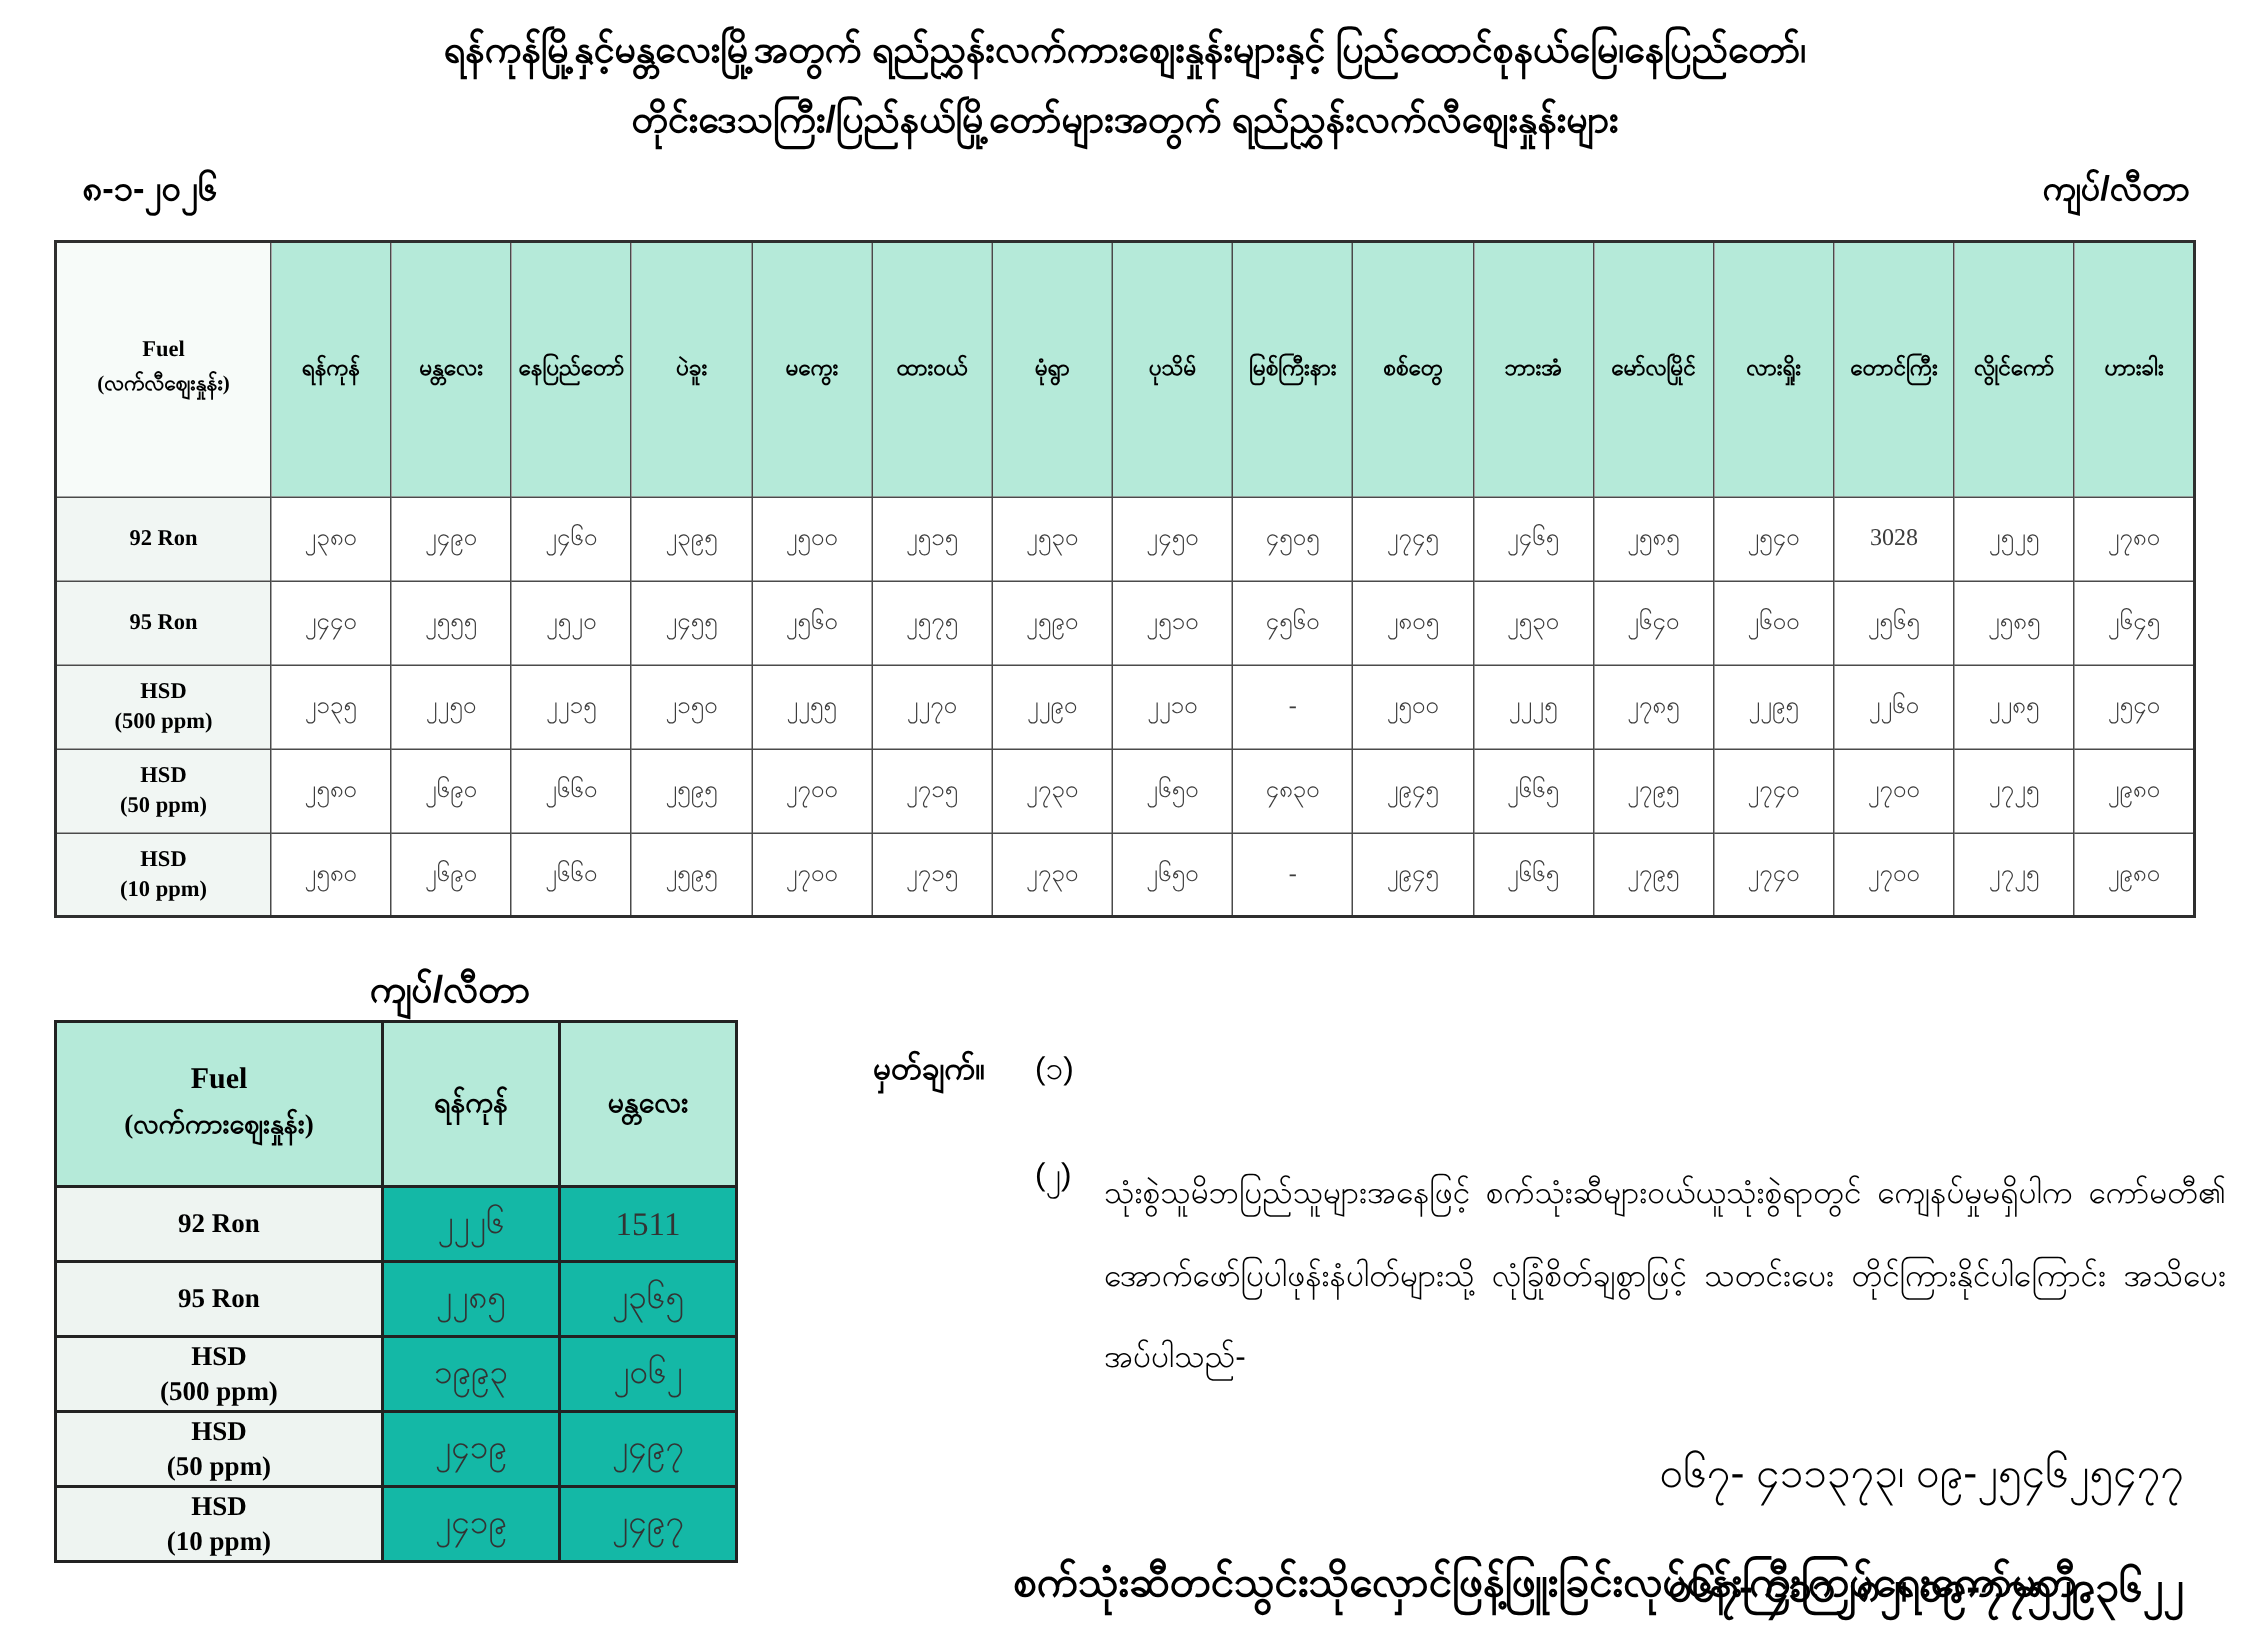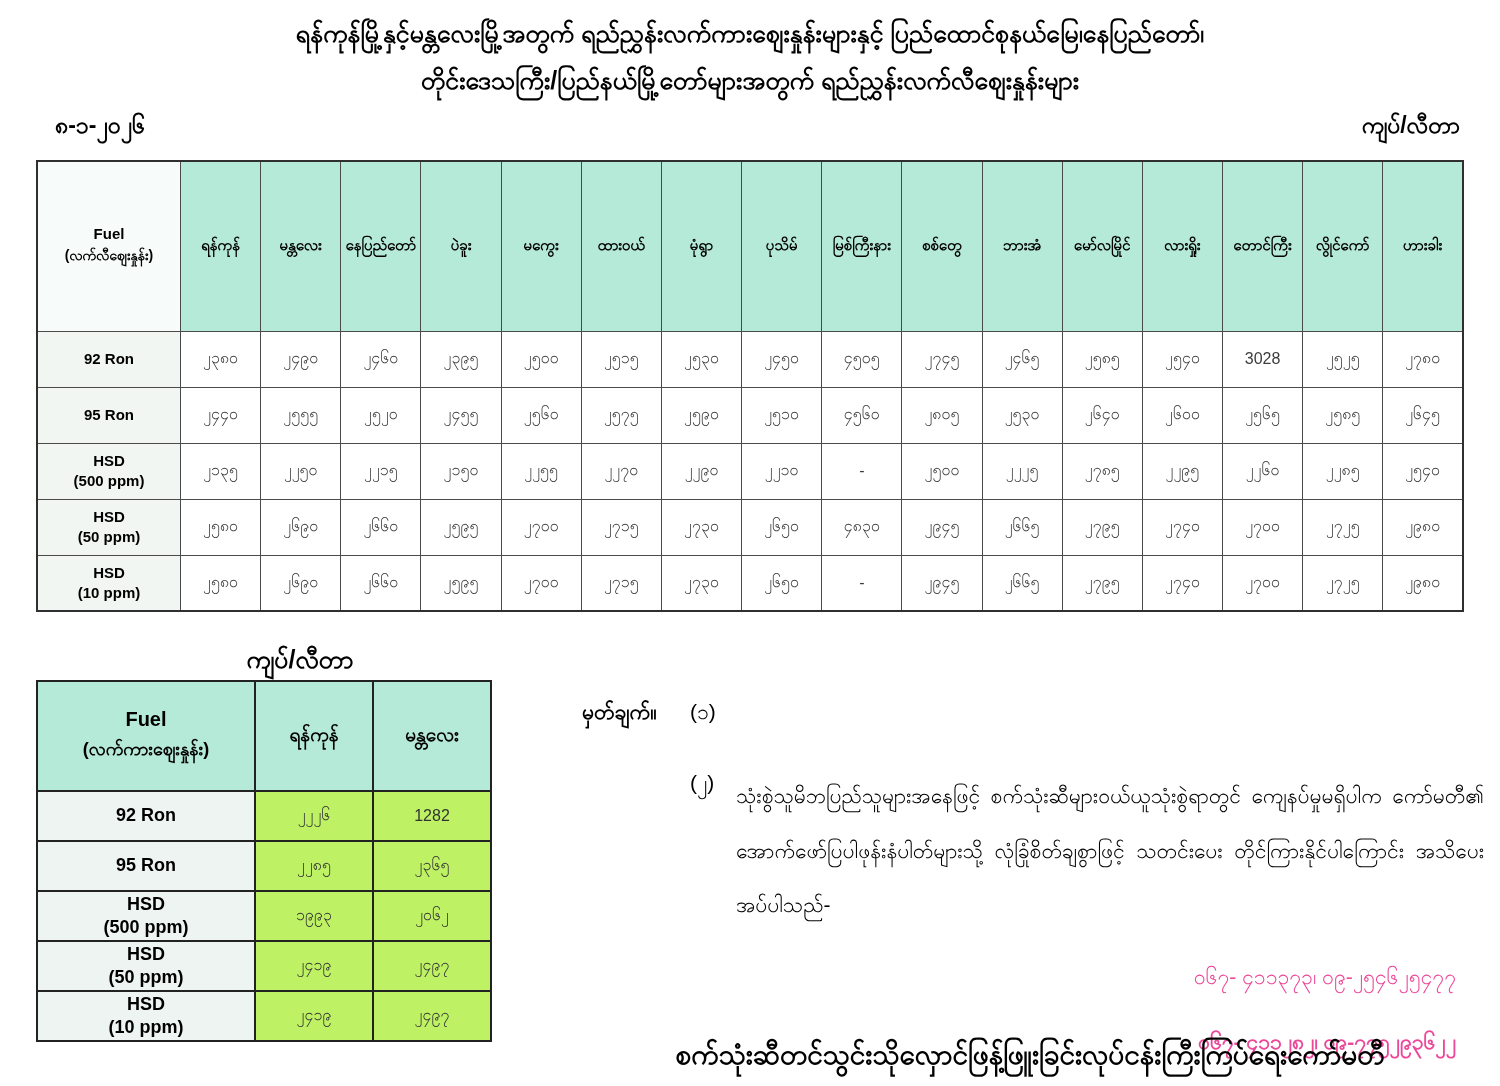--- a/index.html
+++ b/index.html
@@ -8,21 +8,21 @@
     font-family:"Liberation Sans", sans-serif; color:#000;
     overflow:hidden;
   }
   
   .title-block{position:absolute; top:10px; left:0; width:1500px; text-align:center;}
   .title-line{font-weight:bold; font-size:25px; line-height:47px; color:#000;}
   .date-label{position:absolute; top:110px; left:55px; font-size:23px; font-weight:bold;}
   .unit-label-top{position:absolute; top:110px; right:40px; font-size:23px; font-weight:bold;}
 
   
-  table{border-collapse:collapse;}
+  table{border-collapse:collapse;font-family:Liberation Serif, serif;}
   .big-table{
     position:absolute; left:36px; top:160px; width:1428px;
     table-layout:fixed; border:2px solid #2f2f2f;
   }
   .big-table th,.big-table td{border:1px solid #4a4a4a; padding:0; text-align:center; vertical-align:middle; overflow:hidden;}
   .big-table thead tr{height:170px;}
   .big-table tbody tr{height:56px;}
   .big-table .corner-cell{width:142px; background:#f7fbf9; font-size:15px; font-weight:bold;}
   .big-table .corner-sub{font-weight:bold; font-size:14px; margin-top:4px;}
   .big-table .city-cell{background:#b5ead9; font-size:15px; font-weight:bold;}
@@ -37,32 +37,32 @@
     table-layout:fixed; border:2px solid #111;
   }
   .small-table th,.small-table td{border:2px solid #222; padding:0; text-align:center; vertical-align:middle;}
   .small-table thead tr{height:110px;}
   .small-table tbody tr{height:50px;}
   .small-table .corner-cell{width:216px; background:#b5ead9; font-size:20px; font-weight:bold;}
   .small-table .corner-sub{font-weight:bold; font-size:18px; margin-top:6px;}
   .small-table .city-cell{background:#b5ead9; font-size:19px; font-weight:bold;}
   .small-table .row-label{background:#eef4f1; font-size:18px; font-weight:bold;}
   .small-table .row-label div{line-height:1.3;}
-  .small-table .val-cell{background:#bef264; font-size:16px; color:#333;}
+  .small-table .val-cell{background:#14b8a6; font-size:22px; color:#333;}
 
   
   .notes{position:absolute; left:582px; top:698px; width:902px; font-size:21px;}
   .note-row{display:flex; align-items:flex-start;}
   .note-label{font-weight:bold; flex:0 0 108px;}
   .note-num{flex:0 0 46px;}
   .note-text{flex:1 1 auto; line-height:1.55;}
   .note-row-2{margin-top:40px;}
   .note-row-2 .note-spacer{flex:0 0 108px;}
   .note-row-2 .note-text{line-height:2.6; text-align:justify;}
-  .phone-line{ text-align:right; padding-right:28px; font-size:21px; color:#ec4899;}
+  .phone-line{ text-align:right; padding-right:28px; font-size:28px; color:#000000;}
   .phone-1{margin-top:30px;}
   .phone-2{margin-top:34px;font-weight:bold;}
   .footer-line{
     position:absolute; left:560px; top:1036px; width:940px;
     text-align:center; font-weight:bold; font-size:28px;
   }
 </style>
 </head>
 <body>
 
@@ -225,21 +225,21 @@
           <th class="city-cell">ရန်ကုန်</th>
           <th class="city-cell">မန္တလေး</th>
         </tr>
       </thead>
     <tbody>
         <tr>
           <th class="row-label">
             <div>92 Ron</div>
           </th>
           <td class="val-cell">၂၂၂၆</td>
-          <td class="val-cell">1282</td>
+          <td class="val-cell">1511</td>
         </tr>
         <tr>
           <th class="row-label">
             <div>95 Ron</div>
           </th>
           <td class="val-cell">၂၂၈၅</td>
           <td class="val-cell">၂၃၆၅</td>
         </tr>
         <tr>
           <th class="row-label">

